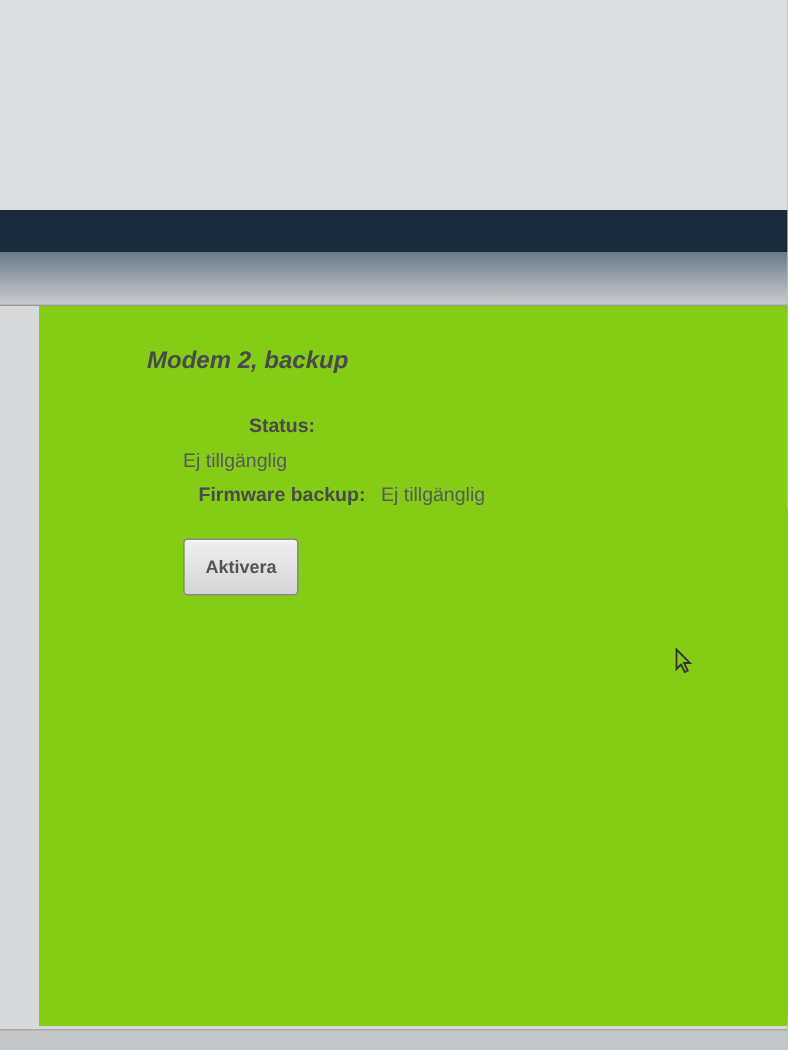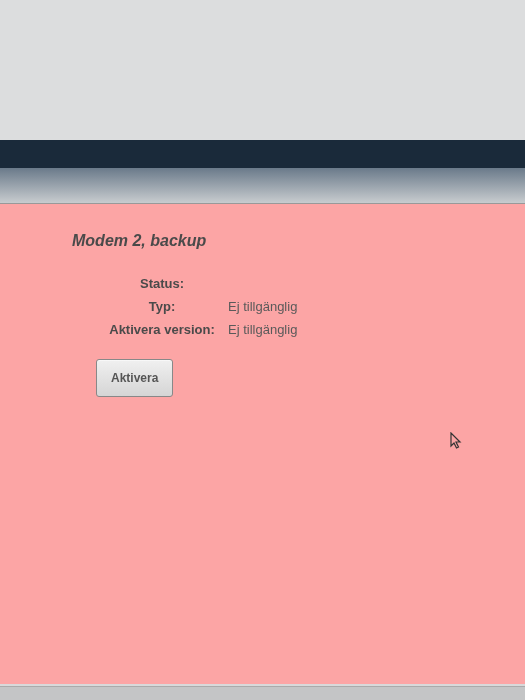--- a/index.html
+++ b/index.html
@@ -22,23 +22,24 @@
     .header-bar {
       height: 28px;
       background: #1a2a3a;
     }
     .sub-bar {
       height: 36px;
       background: linear-gradient(to bottom, #6a7a8a 0%, #c8cccf 100%);
       border-bottom: 1px solid #999;
     }
     .content-wrapper {
-      background: #fca5a5;
+      background: #84cc16;
       padding: 28px 0 0 72px;
       height: 480px;
+      margin-left: 26px;
     }
     .section-title {
       font-size: 16px;
       font-weight: bold;
       font-style: italic;
       color: #4a4a4a;
       margin-bottom: 26px;
     }
     .info-table {
       margin-left: 24px;
@@ -98,25 +99,24 @@
 <div class="sub-bar"></div>
 
 <div class="content-wrapper">
   <div class="section-title">Modem 2, backup</div>
 
   <div class="info-table">
     <div class="info-row">
       <div class="info-label">Status:</div>
     </div>
     <div class="info-row">
-      <div class="info-label">Typ:</div>
       <div class="info-value">Ej tillgänglig</div>
     </div>
     <div class="info-row">
-      <div class="info-label">Aktivera version:</div>
+      <div class="info-label">Firmware backup:</div>
       <div class="info-value">Ej tillgänglig</div>
     </div>
   </div>
 
   <div class="button-row">
     <button class="activate-btn">Aktivera</button>
   </div>
 </div>
 
 <div class="cursor">

